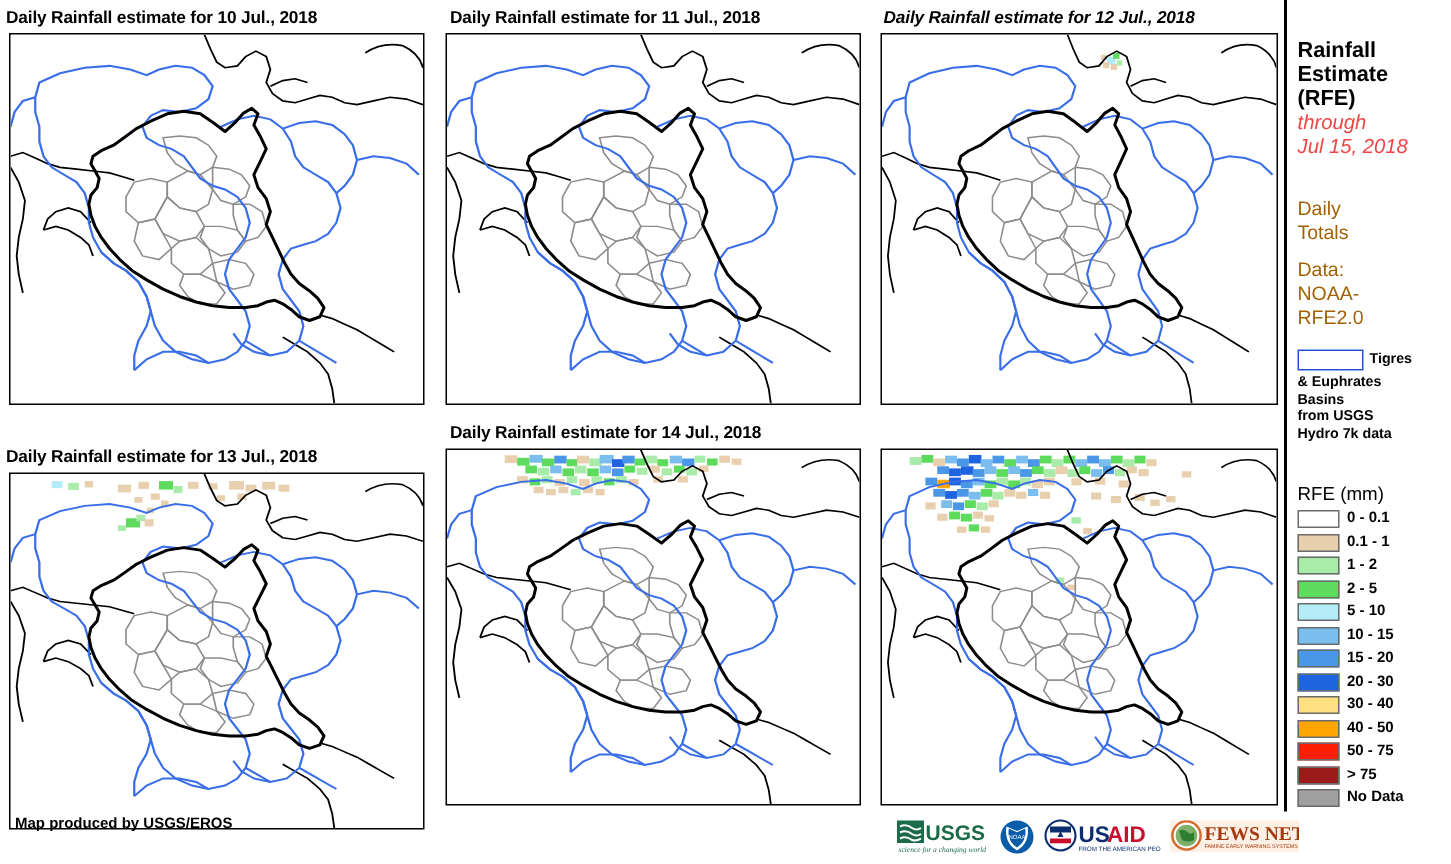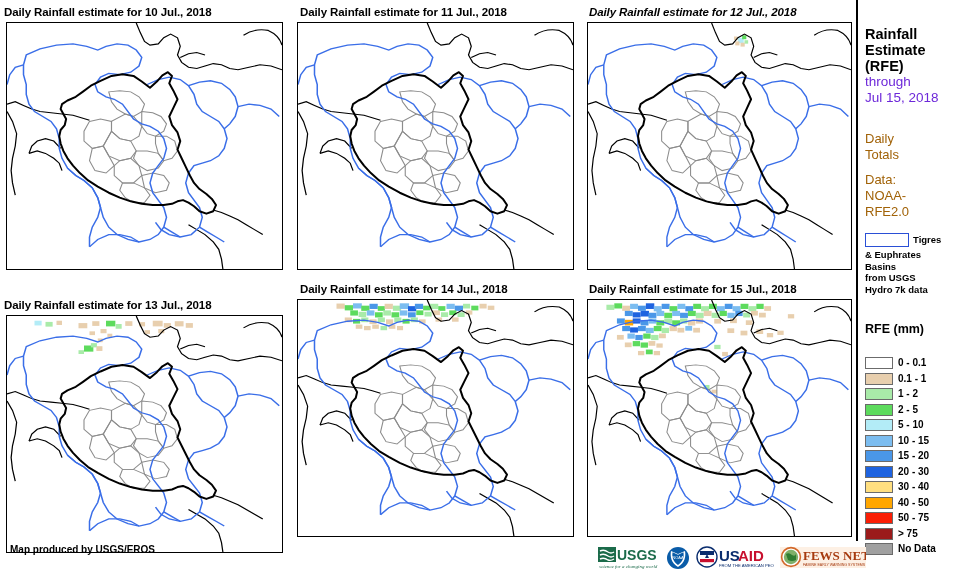--- a/index.html
+++ b/index.html
@@ -15,31 +15,31 @@
 
   
   .mapsvg{position:absolute;left:0;top:0;width:100%;height:100%;display:block;}
 
   
   #sidebar{position:absolute;left:856px;top:0;width:111px;height:576px;}
   #side-rule{position:absolute;left:0;top:0;width:1.5px;height:541px;background:#000;}
   .side-pad{position:absolute;left:9px;top:0;width:102px;}
 
   .rfe-title{font-size:14.5px;font-weight:bold;line-height:16px;color:#000;}
-  .rfe-sub{font-size:13.5px;line-height:16px;color:#6d28d9;}
+  .rfe-sub{font-size:13.5px;line-height:16px;color:#ef4444;font-style:italic;}
   .rfe-block{font-size:13px;line-height:16px;color:#a16207;}
 
   .basin-row{position:relative;height:17px;}
   .basin-swatch{position:absolute;left:0;top:1px;width:44px;height:14px;
                 border:1.4px solid #2a4fd6;background:#fff;box-sizing:border-box;}
   .basin-lbl{position:absolute;left:48px;top:2px;font-size:9.5px;
              font-weight:bold;line-height:11px;white-space:nowrap;}
   .basin-line{font-size:9.5px;font-weight:bold;line-height:11.5px;white-space:nowrap;}
 
-  .legend-title{font-size:12.5px;font-weight:bold;margin-bottom:20px;}
+  .legend-title{font-size:12.5px;font-weight:normal;margin-bottom:3px;}
   .legend-row{position:relative;height:15.5px;}
   .legend-sw{position:absolute;left:0;top:1px;width:28px;height:12px;
              border:1px solid #6b6b6b;box-sizing:border-box;}
   .legend-lbl{position:absolute;left:33px;top:1px;font-size:10px;
               font-weight:bold;line-height:12px;white-space:nowrap;}
 
   
   #credit{position:absolute;left:10px;top:544px;font-size:10px;
           font-weight:bold;white-space:nowrap;}
   #logos{position:absolute;left:598px;top:542px;height:32px;
@@ -349,21 +349,20 @@
             <path d="M22,59 L25,62 L28,64 L31,67 L33,71 L34,75 L33,79 L31,83 L30,87 L30,91"></path>
             <path d="M57,83 L60,85 L63,87"></path>
             <path d="M70,83 L73,85 L76,87 L79,89"></path>
             <path d="M6,17 L3,18 L1,21 L0,25"></path>
           </g>
           <path d="M30.5,25.5 L34,23.5 L38,21.5 L42,20.8 L46,21.5 L49,23.8 L52,26.3 L54.5,23.8 L56.5,21.3 L58.5,20 L60,21.5 L59,24.5 L60.5,27.5 L62,31 L60.5,34.5 L59,38 L60,41.5 L62,44.5 L63,48 L62,51.5 L63.5,55 L65,58.5 L66.5,62 L68,65 L70,67.5 L72.5,69.5 L74.5,71.5 L76,74 L75,76.5 L72.5,77.5 L70,76.5 L68,74.5 L66,73 L64,72 L62,72.5 L60,73.5 L57,74 L53,74 L49,73.5 L45,72.5 L41,71 L37,69 L33,66.5 L29.5,64 L26.5,61 L24,58 L22,55 L20.5,52 L19.5,49 L19,46 L19.5,43.5 L21,41.5 L21.5,39 L20.5,37 L19.5,35 L20,33 L22,31.5 L25,30 L27.5,28 Z" fill="none" stroke="#000" stroke-width="2" stroke-linejoin="round" vector-effect="non-scaling-stroke"></path>
         </svg>
       </div>
     </div>
     <div class="panel" style="left: 0px; top: 0px; width: 100%; height: 100%; pointer-events: none;">
-      <div class="panel-title" style="position: absolute; left: 589px; top: 283px;">Daily Rainfall estimate for 15 Jul., 2018</div>
       <div class="panel-map" style="left: 587px; top: 299px; width: 265px; height: 238px; pointer-events: auto;">
         <svg class="mapsvg" viewBox="0 0 100 100" preserveAspectRatio="none">
           <g>
             <rect x="7" y="2" width="3" height="2.2" fill="#a9eba9"></rect>
             <rect x="10" y="1.4" width="3" height="2.2" fill="#5ddb5d"></rect>
             <rect x="13" y="2.4" width="3" height="2.2" fill="#e8cfae"></rect>
             <rect x="16" y="1.6" width="3" height="2.2" fill="#7cbdf0"></rect>
             <rect x="19" y="2.4" width="3" height="2.2" fill="#4a97e8"></rect>
             <rect x="22" y="1.4" width="3.2" height="2.4" fill="#1e63e0"></rect>
             <rect x="25" y="2.6" width="3" height="2.2" fill="#7cbdf0"></rect>

